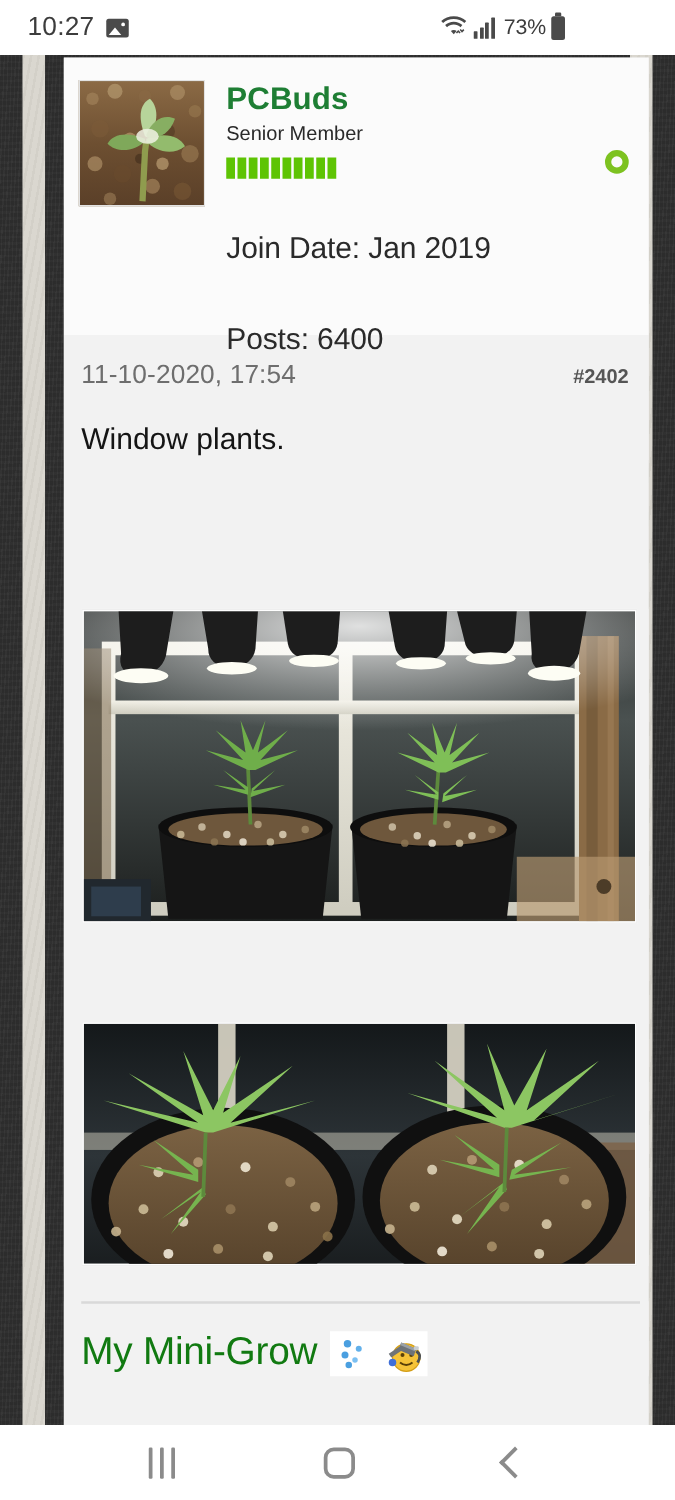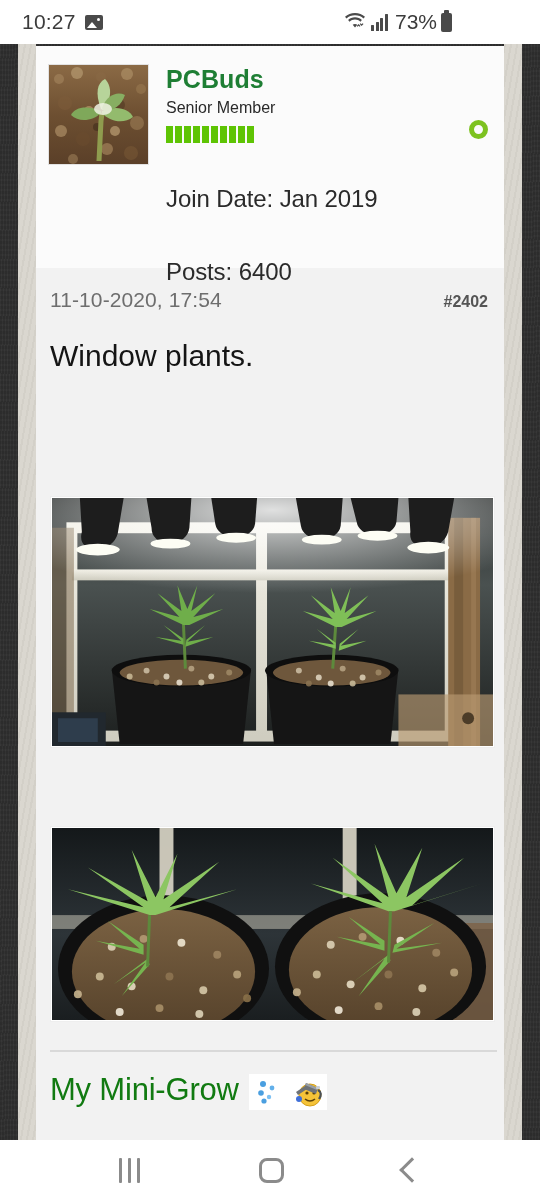--- a/index.html
+++ b/index.html
@@ -40,21 +40,21 @@
     font-size: 21px;
     color: #3c3c3c;
     letter-spacing: 0.2px;
   }
   .status-right {
     display: flex;
     align-items: center;
     gap: 4px;
   }
   .status-batt-text {
-    font-size: 21px;
+    font-size: 17px;
     color: #3c3c3c;
     letter-spacing: 0px;
     margin-left: 3px;
   }
   .photo-icon {
     width: 18px; height: 15px;
     background: #4a4a4a;
     border-radius: 2px;
     position: relative;
     display: inline-block;
@@ -121,21 +121,21 @@
     background:
       repeating-linear-gradient(100deg, rgba(0,0,0,0.025) 0 2px, rgba(255,255,255,0.05) 2px 6px),
       #d8d5cd;
   }
   .gutter.left { left: 18px; }
   .gutter.right { left: 504px; }
 
   
   .post-card {
     position: absolute;
-    top: 46px; left: 36px;
+    top: 46px; left: 51px;
     width: 468px;
     height: 1094px;
     background: #f2f2f2;
     overflow: hidden;
   }
 
   
   .user-header {
     background: #fbfbfb;
     padding: 16px 12px 14px 12px;
@@ -219,21 +219,21 @@
     color: #555555;
     font-weight: bold;
   }
 
   
   .post-body {
     padding: 24px 14px 0 14px;
     background: #f2f2f2;
   }
   .post-text {
-    font-size: 30px;
+    font-size: 24px;
     color: #151515;
     line-height: 1.35;
   }
 
   
   .attachments { background: #f2f2f2; padding: 0 14px; }
   .attachment {
     width: 445px;
     background: #ffffff;
     padding: 1px;

